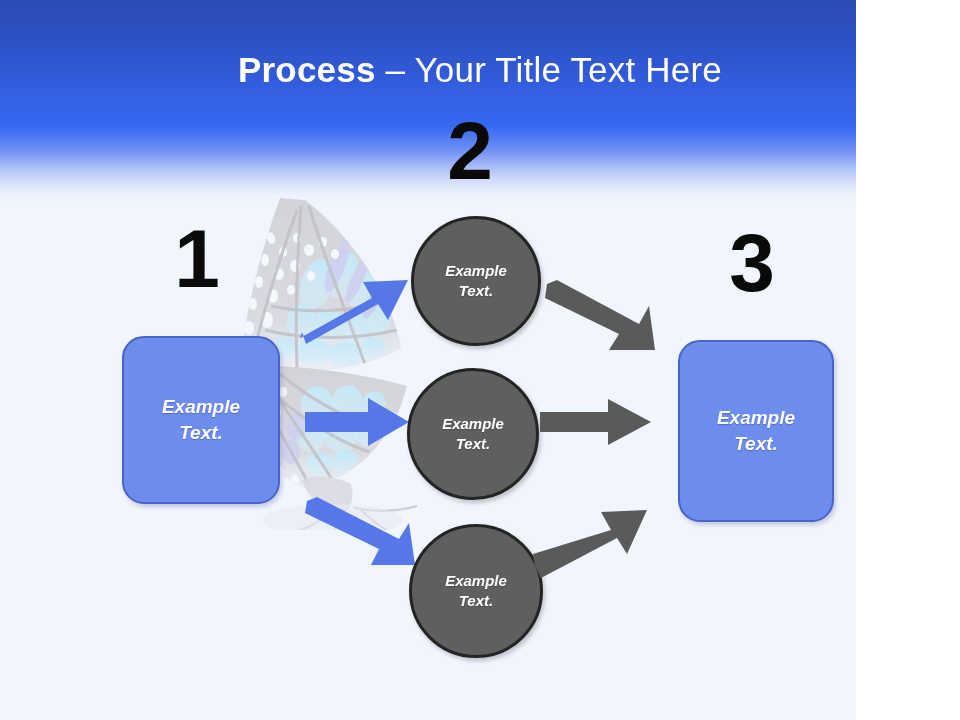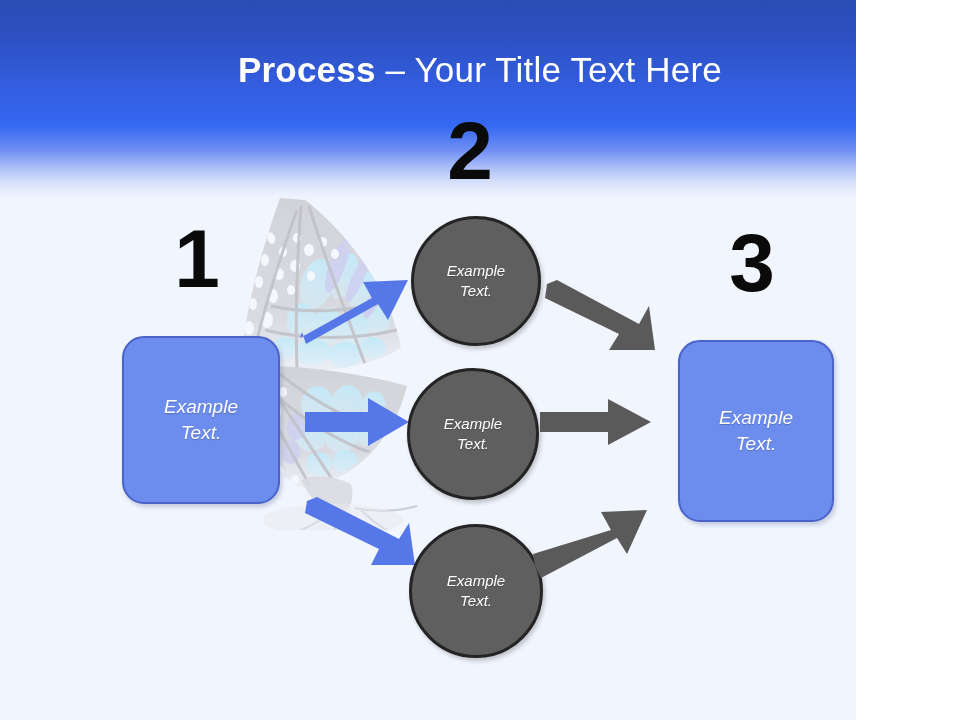--- a/index.html
+++ b/index.html
@@ -74,21 +74,21 @@
     border: 2px solid #4a63c8;
     border-radius: 22px;
     box-shadow: 2px 3px 4px rgba(80,95,150,0.28);
     display: flex;
     align-items: center;
     justify-content: center;
   }
   .blue-box .box-text,
   .circle .circle-text {
     color: #ffffff;
-    font-weight: normal;
+    font-weight: bold;
     font-style: italic;
     font-size: 19px;
     line-height: 26px;
     text-align: center;
     white-space: pre-line;
     text-shadow: 0 1px 1px rgba(0,0,0,0.22);
   }
   #input-box   { left: 122px; top: 336px; width: 154px; height: 164px; }
   #output-box  { left: 678px; top: 340px; width: 152px; height: 178px; }
 

